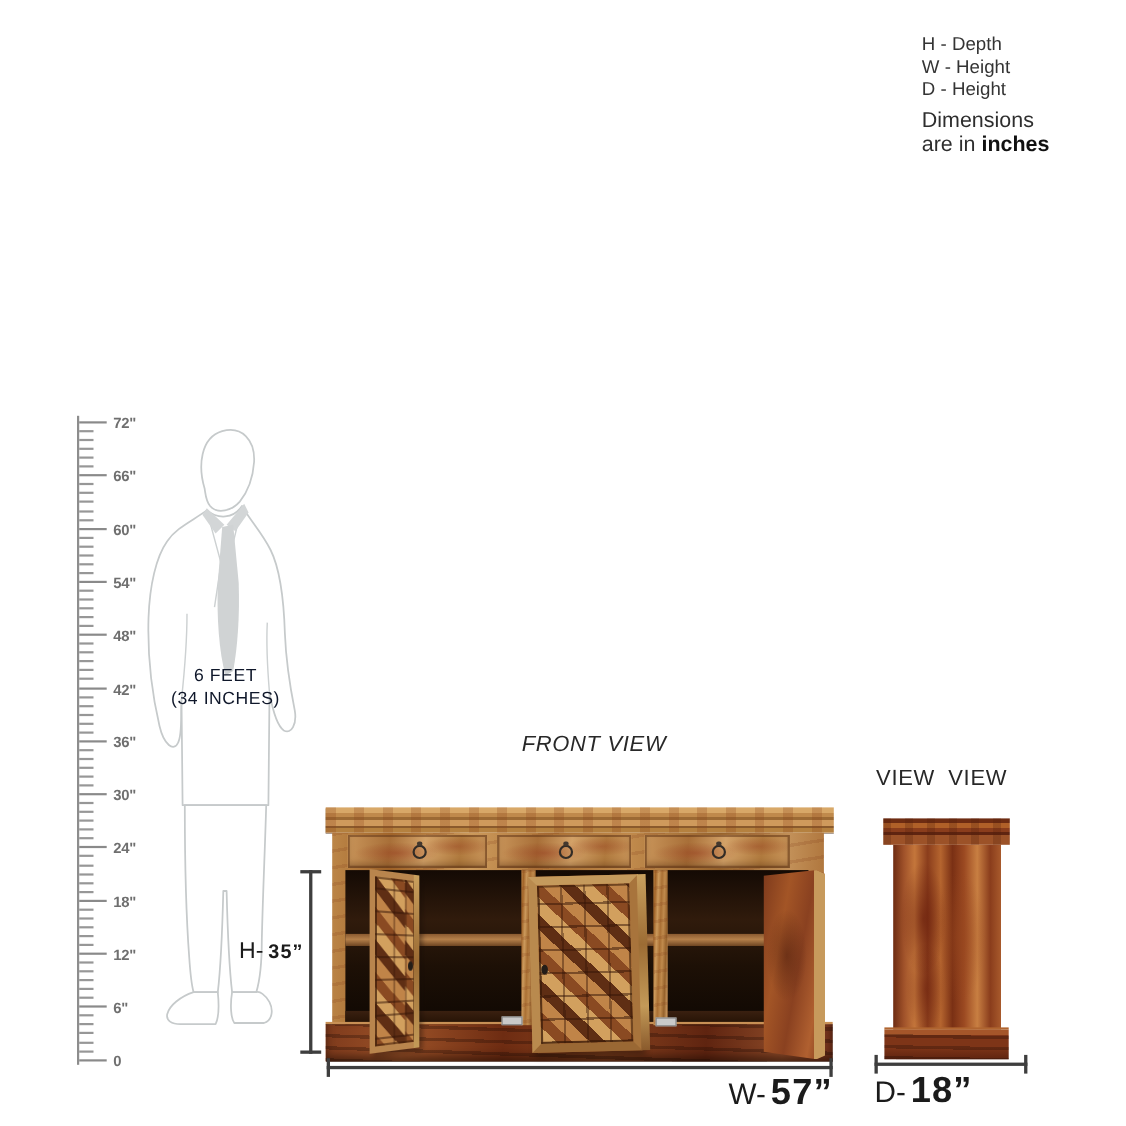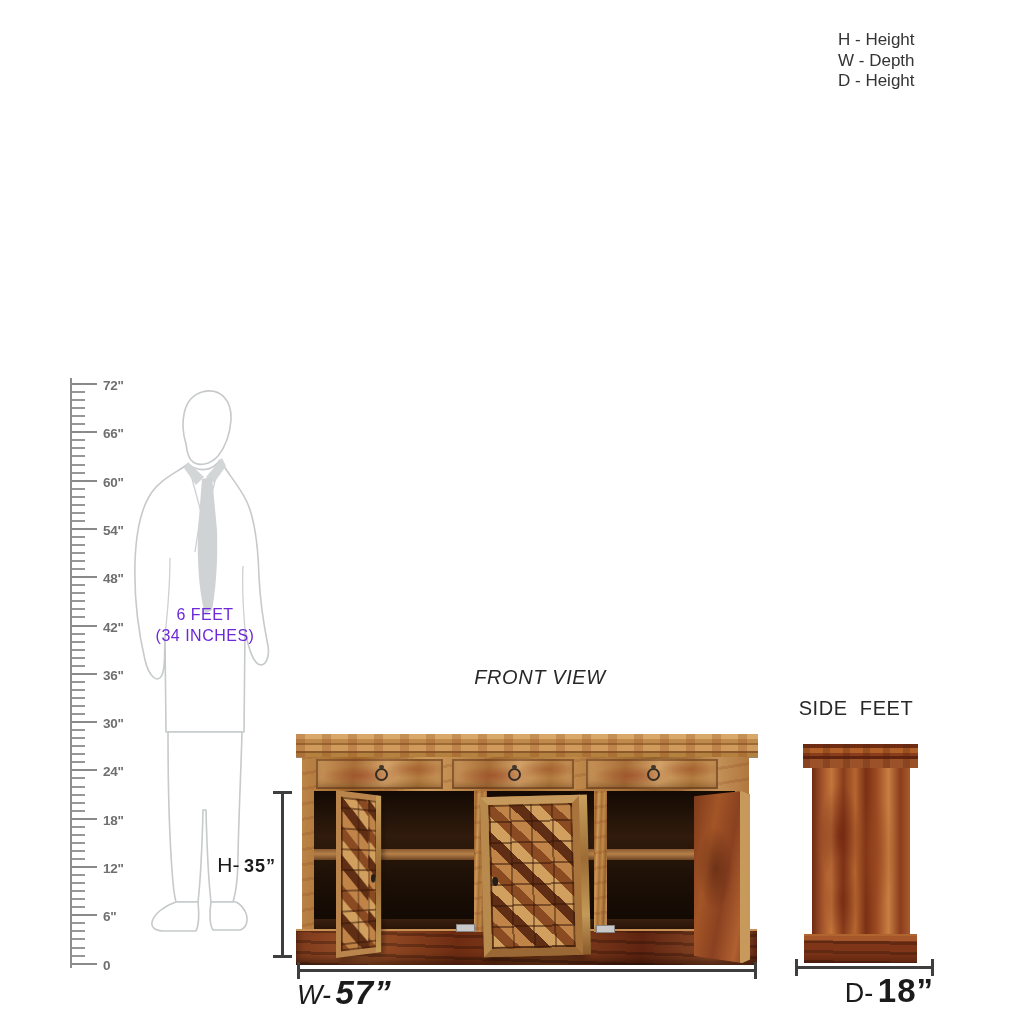--- a/index.html
+++ b/index.html
@@ -22,21 +22,21 @@
   .ruler .tick.minor{width:13px;}
   .ruler .tick.major{width:25px;background:#8a8a8a;}
   .ruler .tick-label{
     position:absolute;left:33px;transform:translateY(-50%);
     font-size:13.5px;font-weight:bold;color:#6f6f6f;letter-spacing:-0.3px;margin-top:1px;
   }
 
   
   .man-svg{left:122px;top:380px;}
   .man-caption{left:143px;top:604px;width:124px;text-align:center;
-    font-size:16px;line-height:21px;color:#6d28d9;letter-spacing:0.5px;}
+    font-size:16px;line-height:21px;color:#0f172a;letter-spacing:0.5px;}
 
   
   .view-title{font-size:20px;color:#282828;letter-spacing:0.6px;text-align:center;}
   .front-title{left:420px;top:666px;width:240px;font-style:italic;}
   .side-title{left:772px;top:697px;width:168px;word-spacing:6px;}
 
   
   .wood-gold{
     background:
       repeating-linear-gradient(171deg, rgba(128,58,24,0.18) 0 3px, rgba(255,255,255,0) 3px 15px),
@@ -139,30 +139,34 @@
   .hdim::before{left:0;} .hdim::after{right:0;}
   .h-line{left:281px;top:791px;height:167px;}
   .w-line{left:297px;top:969px;width:460px;}
   .d-line{left:795px;top:966px;width:139px;}
   .dim-label{position:absolute;color:#1b1b1b;white-space:nowrap;}
   .dim-label .prefix{font-size:27px;}
   .dim-label .value{font-size:33px;font-weight:bold;letter-spacing:1px;}
   .h-label{left:150px;top:853px;width:126px;text-align:right;}
   .h-label .prefix{font-size:21px;}
   .h-label .value{font-size:18px;}
-  .w-label{left:297px;top:974px;width:460px;text-align:left;font-style:italic;}
-  .d-label{left:795px;top:972px;width:139px;text-align:right;}
+  .w-label{left:297px;top:974px;width:460px;text-align:right;}
+  .d-label{left:795px;top:972px;width:139px;text-align:left;}
 </style>
 </head>
 <body>
 
 <div class="abs legend">
-  <div class="ln">H - Height</div>
-  <div class="ln">W - Depth</div>
+  <div class="ln">H - Depth</div>
+  <div class="ln">W - Height</div>
   <div class="ln">D - Height</div>
+  <div class="note">
+    <div>Dimensions</div>
+    <div><span>are in </span><b>inches</b></div>
+  </div>
 </div>
 
 <div class="abs ruler">
   <div class="rline"></div>
 <div class="tick major" style="top: 584.6px;"></div>
     <div class="tick-label" style="top: 585.6px;">0</div>
     <div class="tick minor" style="top: 576.55px;"></div>
     <div class="tick minor" style="top: 568.5px;"></div>
     <div class="tick minor" style="top: 560.45px;"></div>
     <div class="tick minor" style="top: 552.4px;"></div>
@@ -270,21 +274,21 @@
     <path d="M100,78 L84,97 L92,103 L104,86 Z"></path>
     <path d="M80,99 L90,97 L95,150 C96,180 94,208 90,230 L83,234 C77,212 75,182 76,150 Z" fill="#d0d3d4"></path>
   </g>
 </svg>
 <div class="abs man-caption">
   <div>6 FEET</div>
   <div>(34 INCHES)</div>
 </div>
 
 <div class="abs view-title front-title">FRONT VIEW</div>
-<div class="abs view-title side-title">SIDE FEET</div>
+<div class="abs view-title side-title">VIEW VIEW</div>
 
 <div class="abs front-cab">
   <div class="front-cornice"></div>
   <div class="front-body wood-gold">
     <div class="drawer-row">
       <div class="drawer drawer1">
         <div class="pull"></div>
       </div>
       <div class="drawer drawer2">
         <div class="pull"></div>

